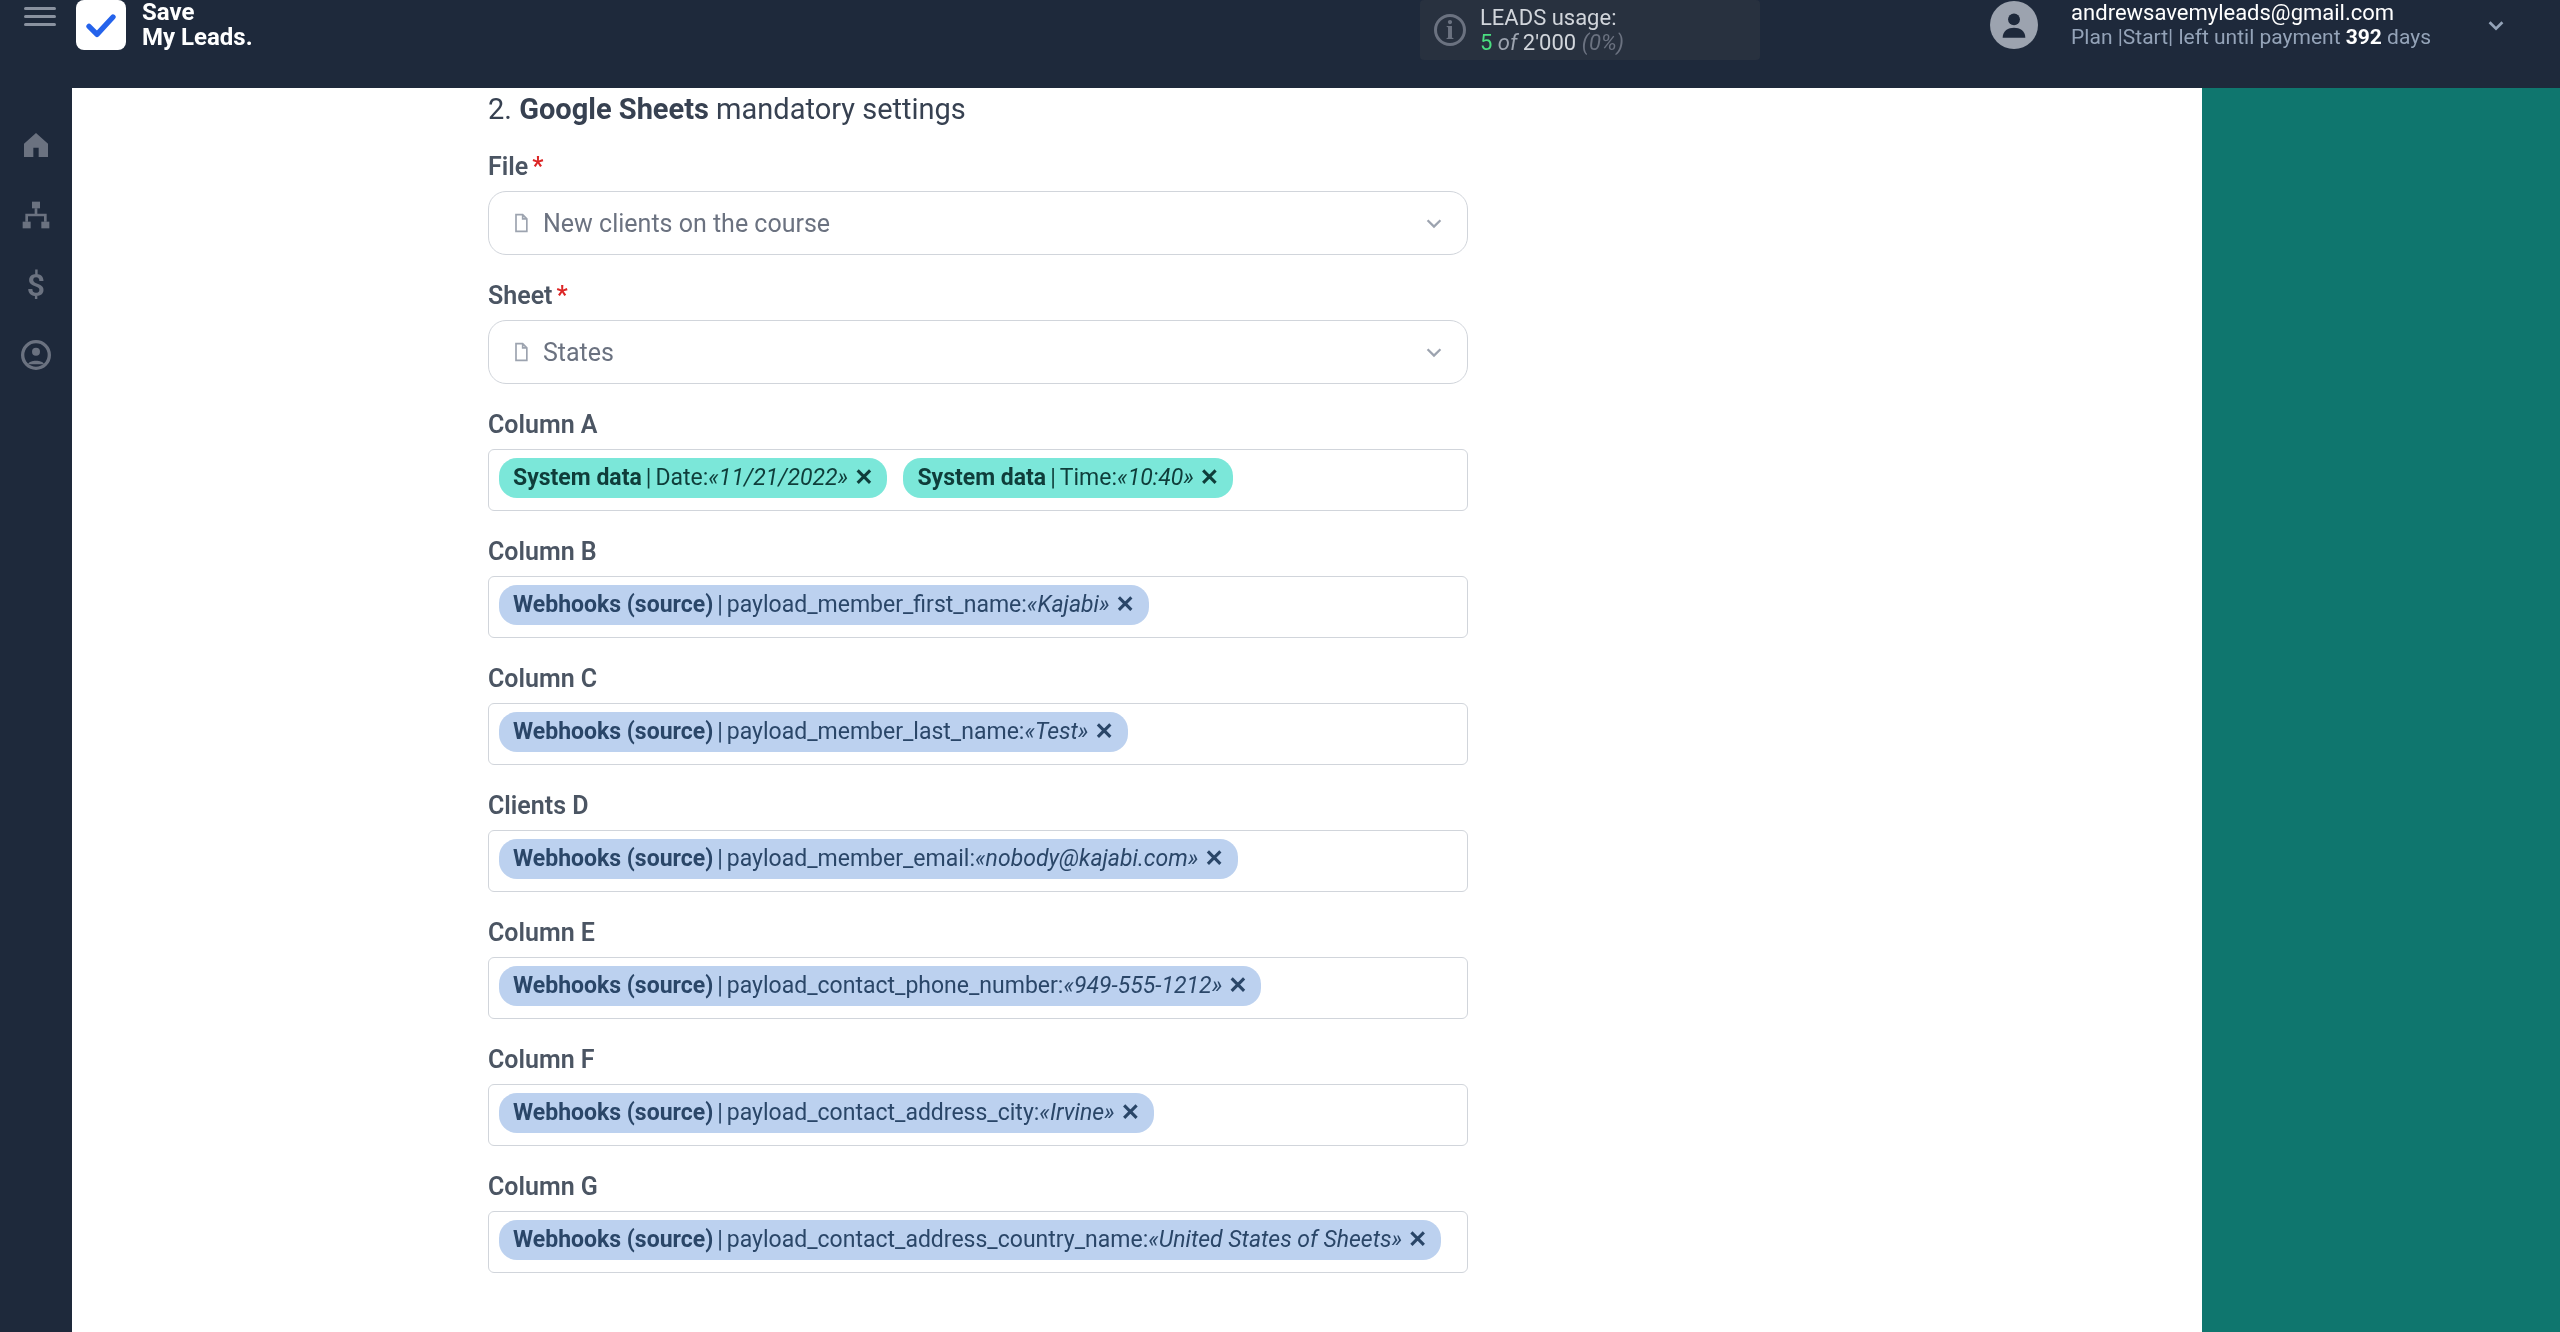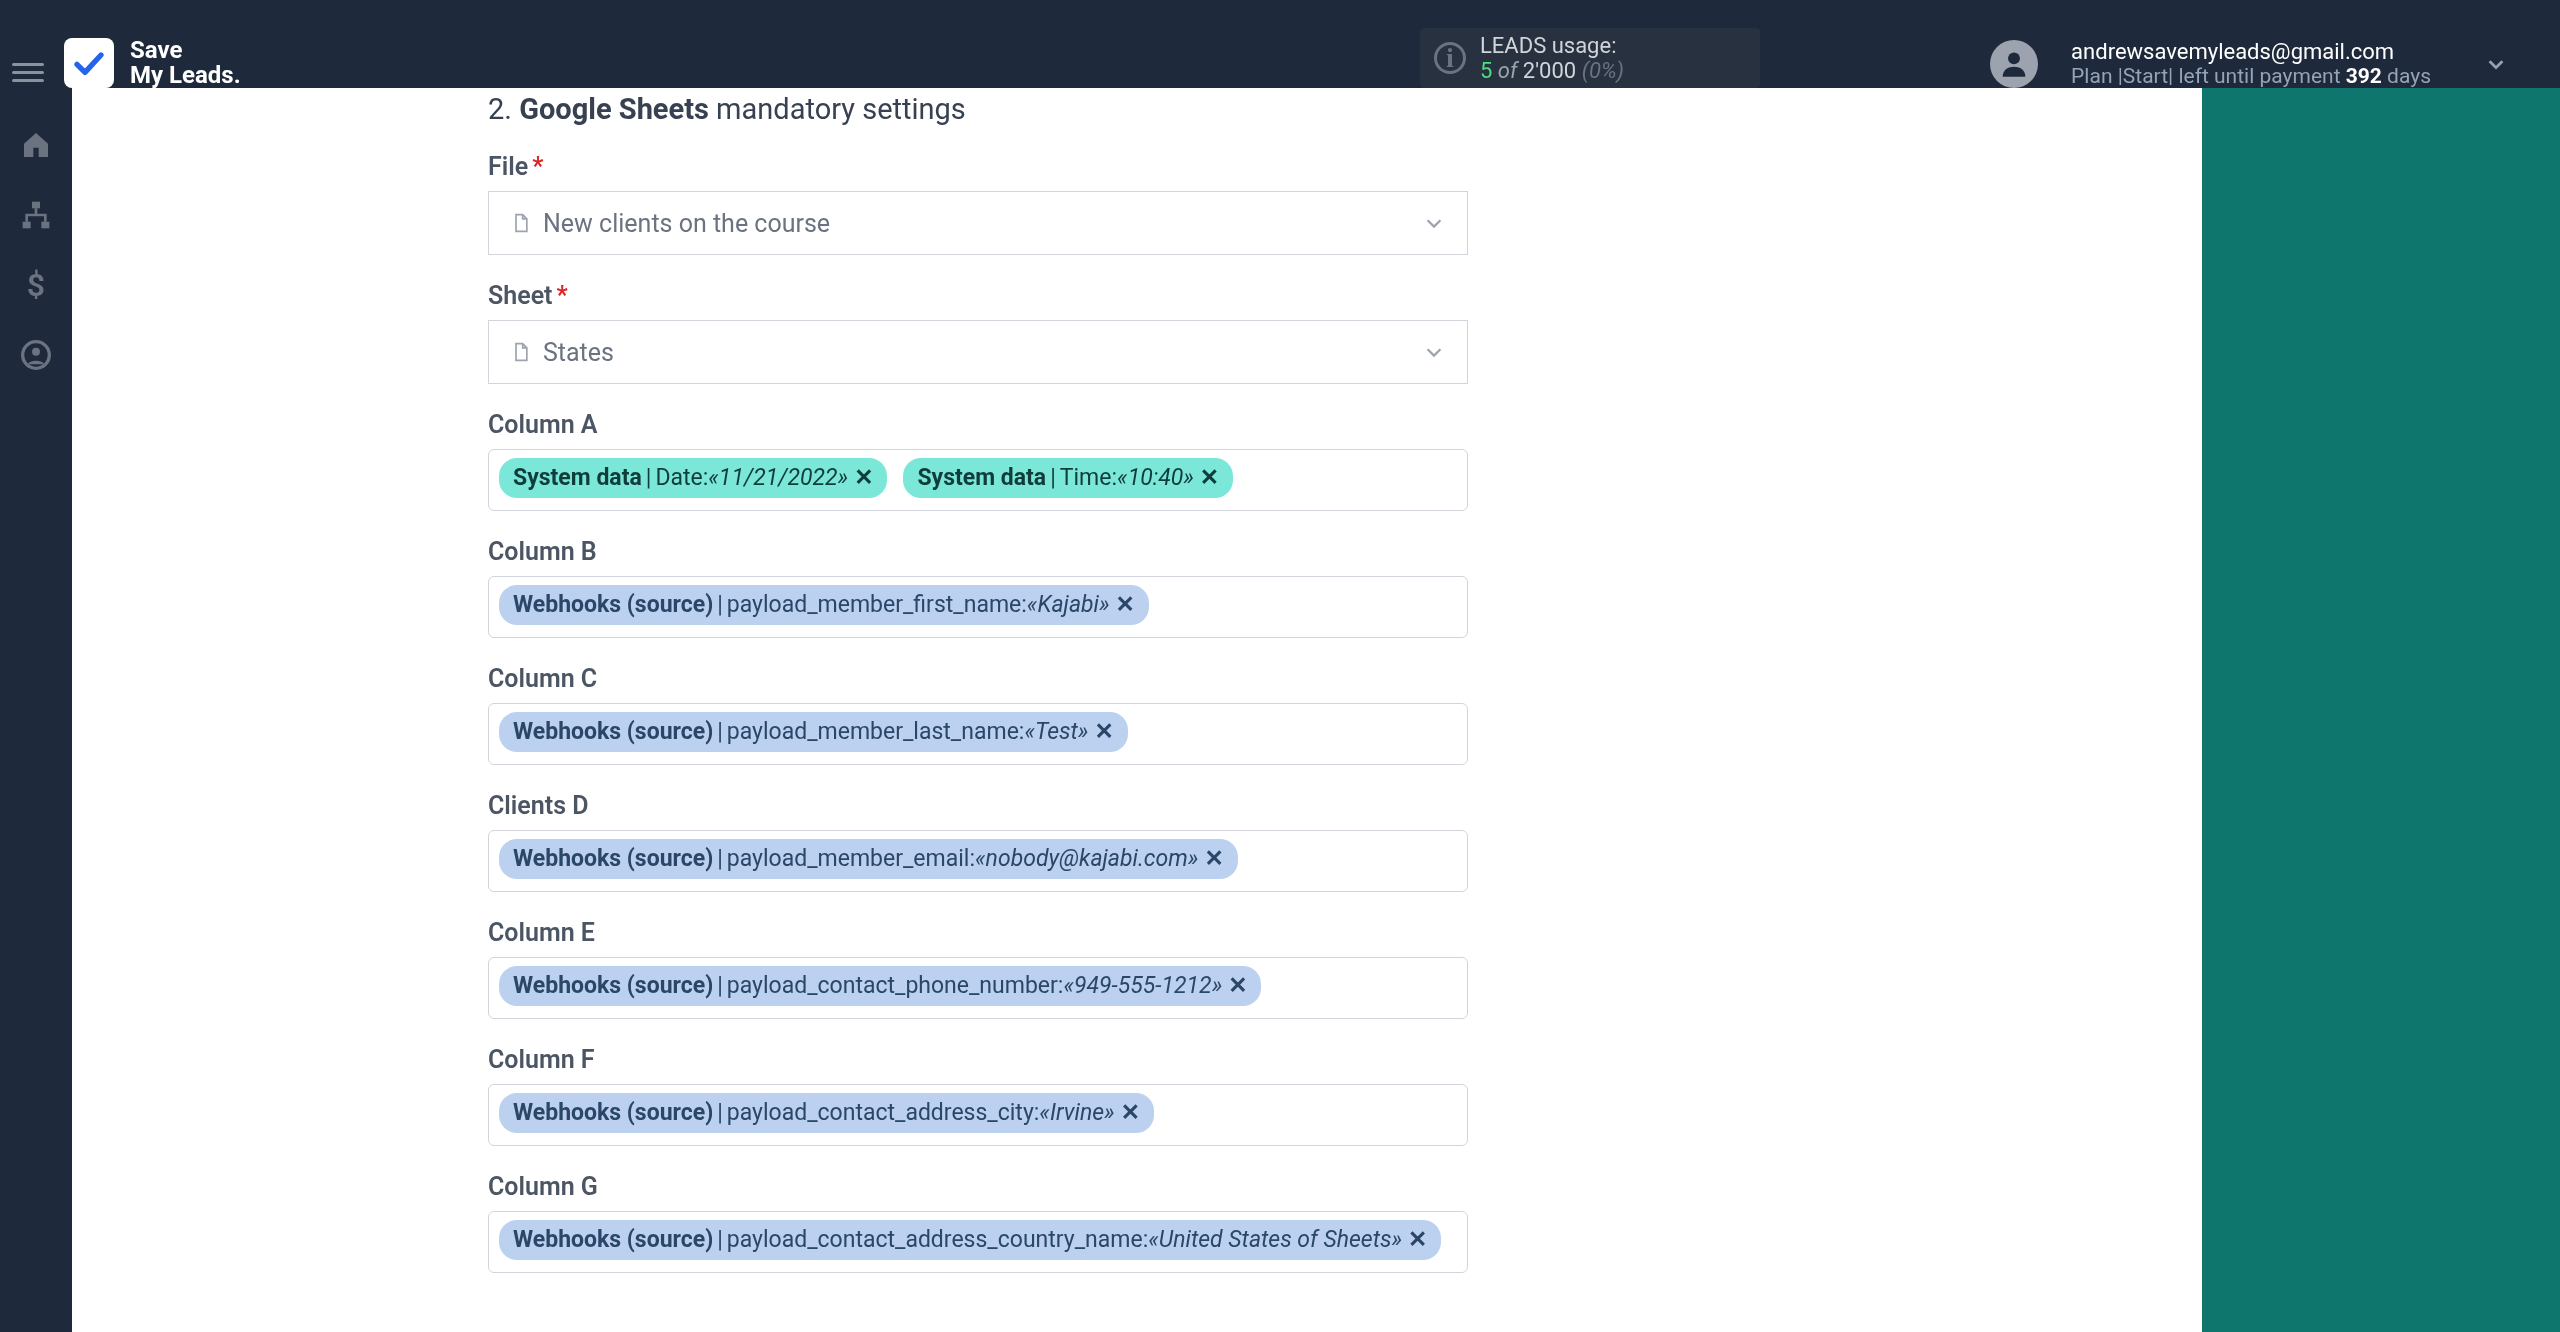--- a/index.html
+++ b/index.html
@@ -7,22 +7,22 @@
       font-family: -apple-system, BlinkMacSystemFont, "Segoe UI", Roboto, Arial, sans-serif;
       background: #eef2f7;
       width: 2560px;
       height: 1332px;
       overflow: hidden;
     }
     .header {
       background: #1e293b;
       height: 88px;
       display: flex;
-      align-items: flex-end;
-      padding: 0 12px;
+      align-items: flex-start;
+      padding: 0 24px;
       color: #fff;
       position: relative;
     }
     .hamburger {
       width: 32px; height: 32px;
       display: flex; flex-direction: column; justify-content: center; gap: 5px;
       cursor: pointer;
     }
     .hamburger span { display: block; height: 3px; background: #8a92a0; border-radius: 2px; }
     .logo-box {
@@ -107,21 +107,21 @@
     }
     .section-title .num { font-weight:400; }
     .section-title .strong { font-weight:700; }
     .section-title .rest { font-weight:400; }
 
     .form-group { width: 980px; margin-bottom: 26px; }
     .label { font-size: 25px; color:#4b5563; font-weight:600; margin-bottom: 10px; display:block; }
     .req { color:#dc2626; margin-left:4px; }
 
     .select-box {
-      border: 1px solid #d1d5db; border-radius: 0; height: 64px;
+      border: 1px solid #d1d5db; border-radius: 18px; height: 64px;
       display:flex; align-items:center; padding: 0 22px;
       position:relative; cursor:pointer;
     }
     .select-box .file-icon { width:20px; height:24px; margin-right:12px; color:#9ca3af; }
     .select-box .value { font-size:25px; color:#6b7280; }
     .select-box .chev {
       position:absolute; right:22px; width:22px; height:22px;
     }
     .select-box .chev svg { width:22px; height:22px; stroke:#9ca3af; fill:none; stroke-width:2.5; }
 

